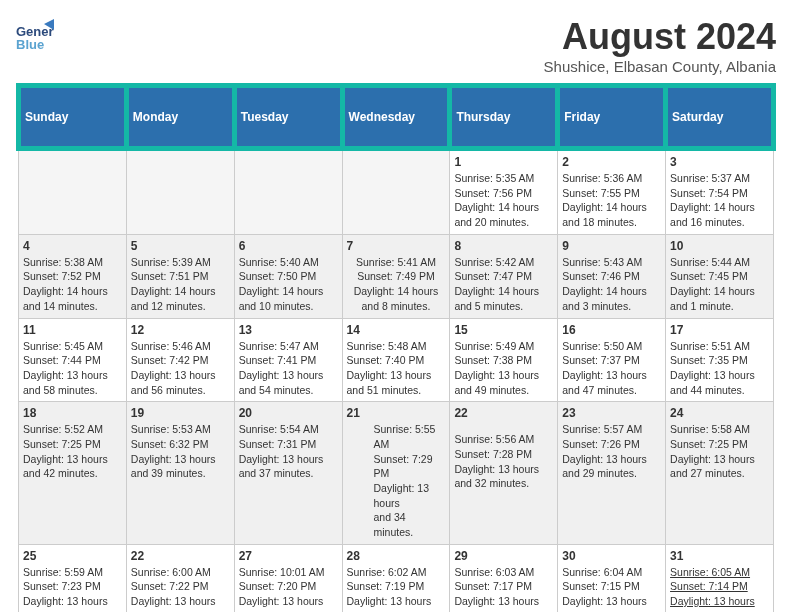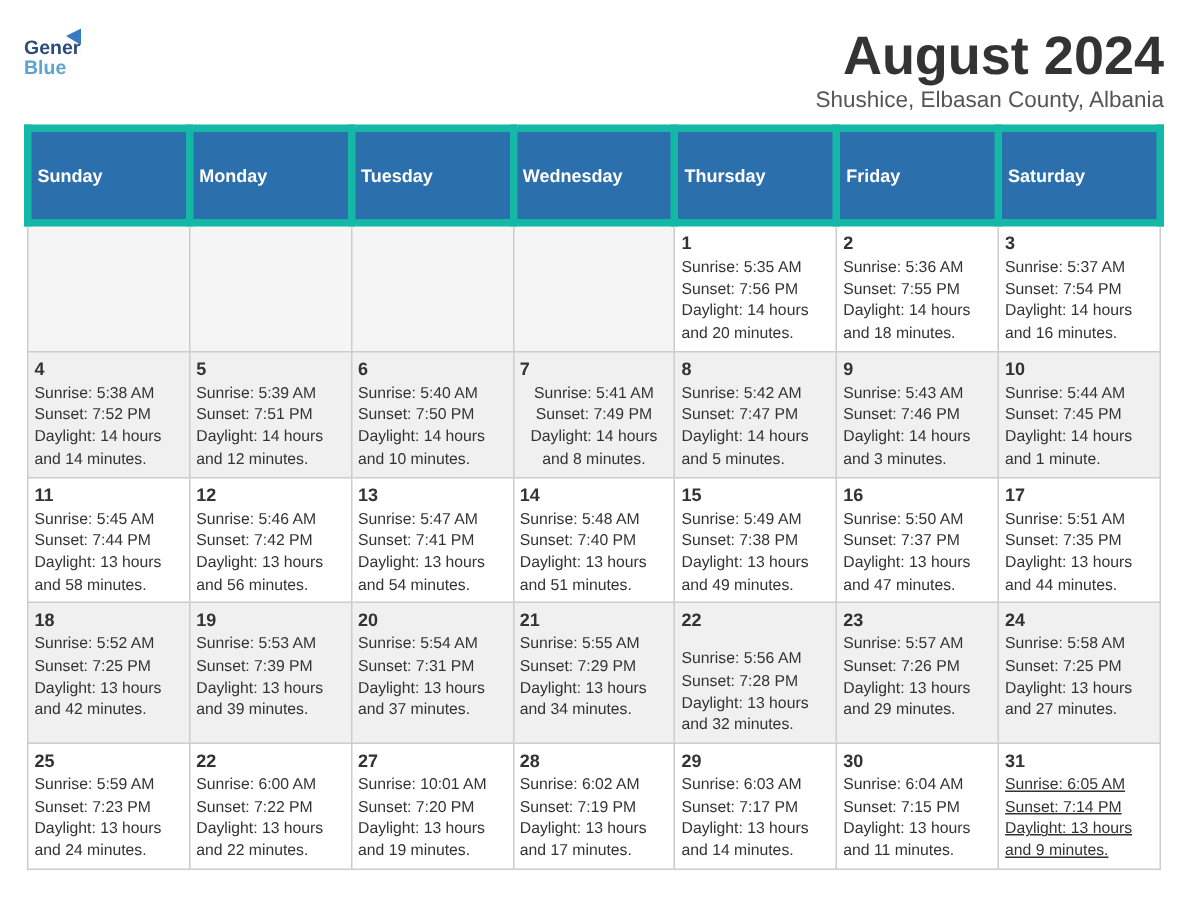--- a/index.html
+++ b/index.html
@@ -243,34 +243,34 @@
         <td class="shaded">
           <span class="day-number">18</span>
           <div class="day-info" style="white-space: pre-line;">Sunrise: 5:52 AM
 Sunset: 7:25 PM
 Daylight: 13 hours
 and 42 minutes.</div>
         </td>
         <td class="shaded">
           <span class="day-number">19</span>
           <div class="day-info" style="white-space: pre-line;">Sunrise: 5:53 AM
-Sunset: 7:39 PM
+Sunset: 6:32 PM
 Daylight: 13 hours
 and 39 minutes.</div>
         </td>
         <td class="shaded">
           <span class="day-number">20</span>
           <div class="day-info" style="white-space: pre-line;">Sunrise: 5:54 AM
 Sunset: 7:31 PM
 Daylight: 13 hours
 and 37 minutes.</div>
         </td>
         <td class="shaded">
           <span class="day-number">21</span>
-          <div class="day-info" style="white-space: pre-line;">Sunrise: 5:55 AM
+          <div class="day-info" style="white-space: pre-line; margin-left: 27px;">Sunrise: 5:55 AM
 Sunset: 7:29 PM
 Daylight: 13 hours
 and 34 minutes.</div>
         </td>
         <td class="shaded">
           <span class="day-number">22</span>
           <div class="day-info" style="white-space: pre-line; margin-top: 12px;">Sunrise: 5:56 AM
 Sunset: 7:28 PM
 Daylight: 13 hours
 and 32 minutes.</div>

